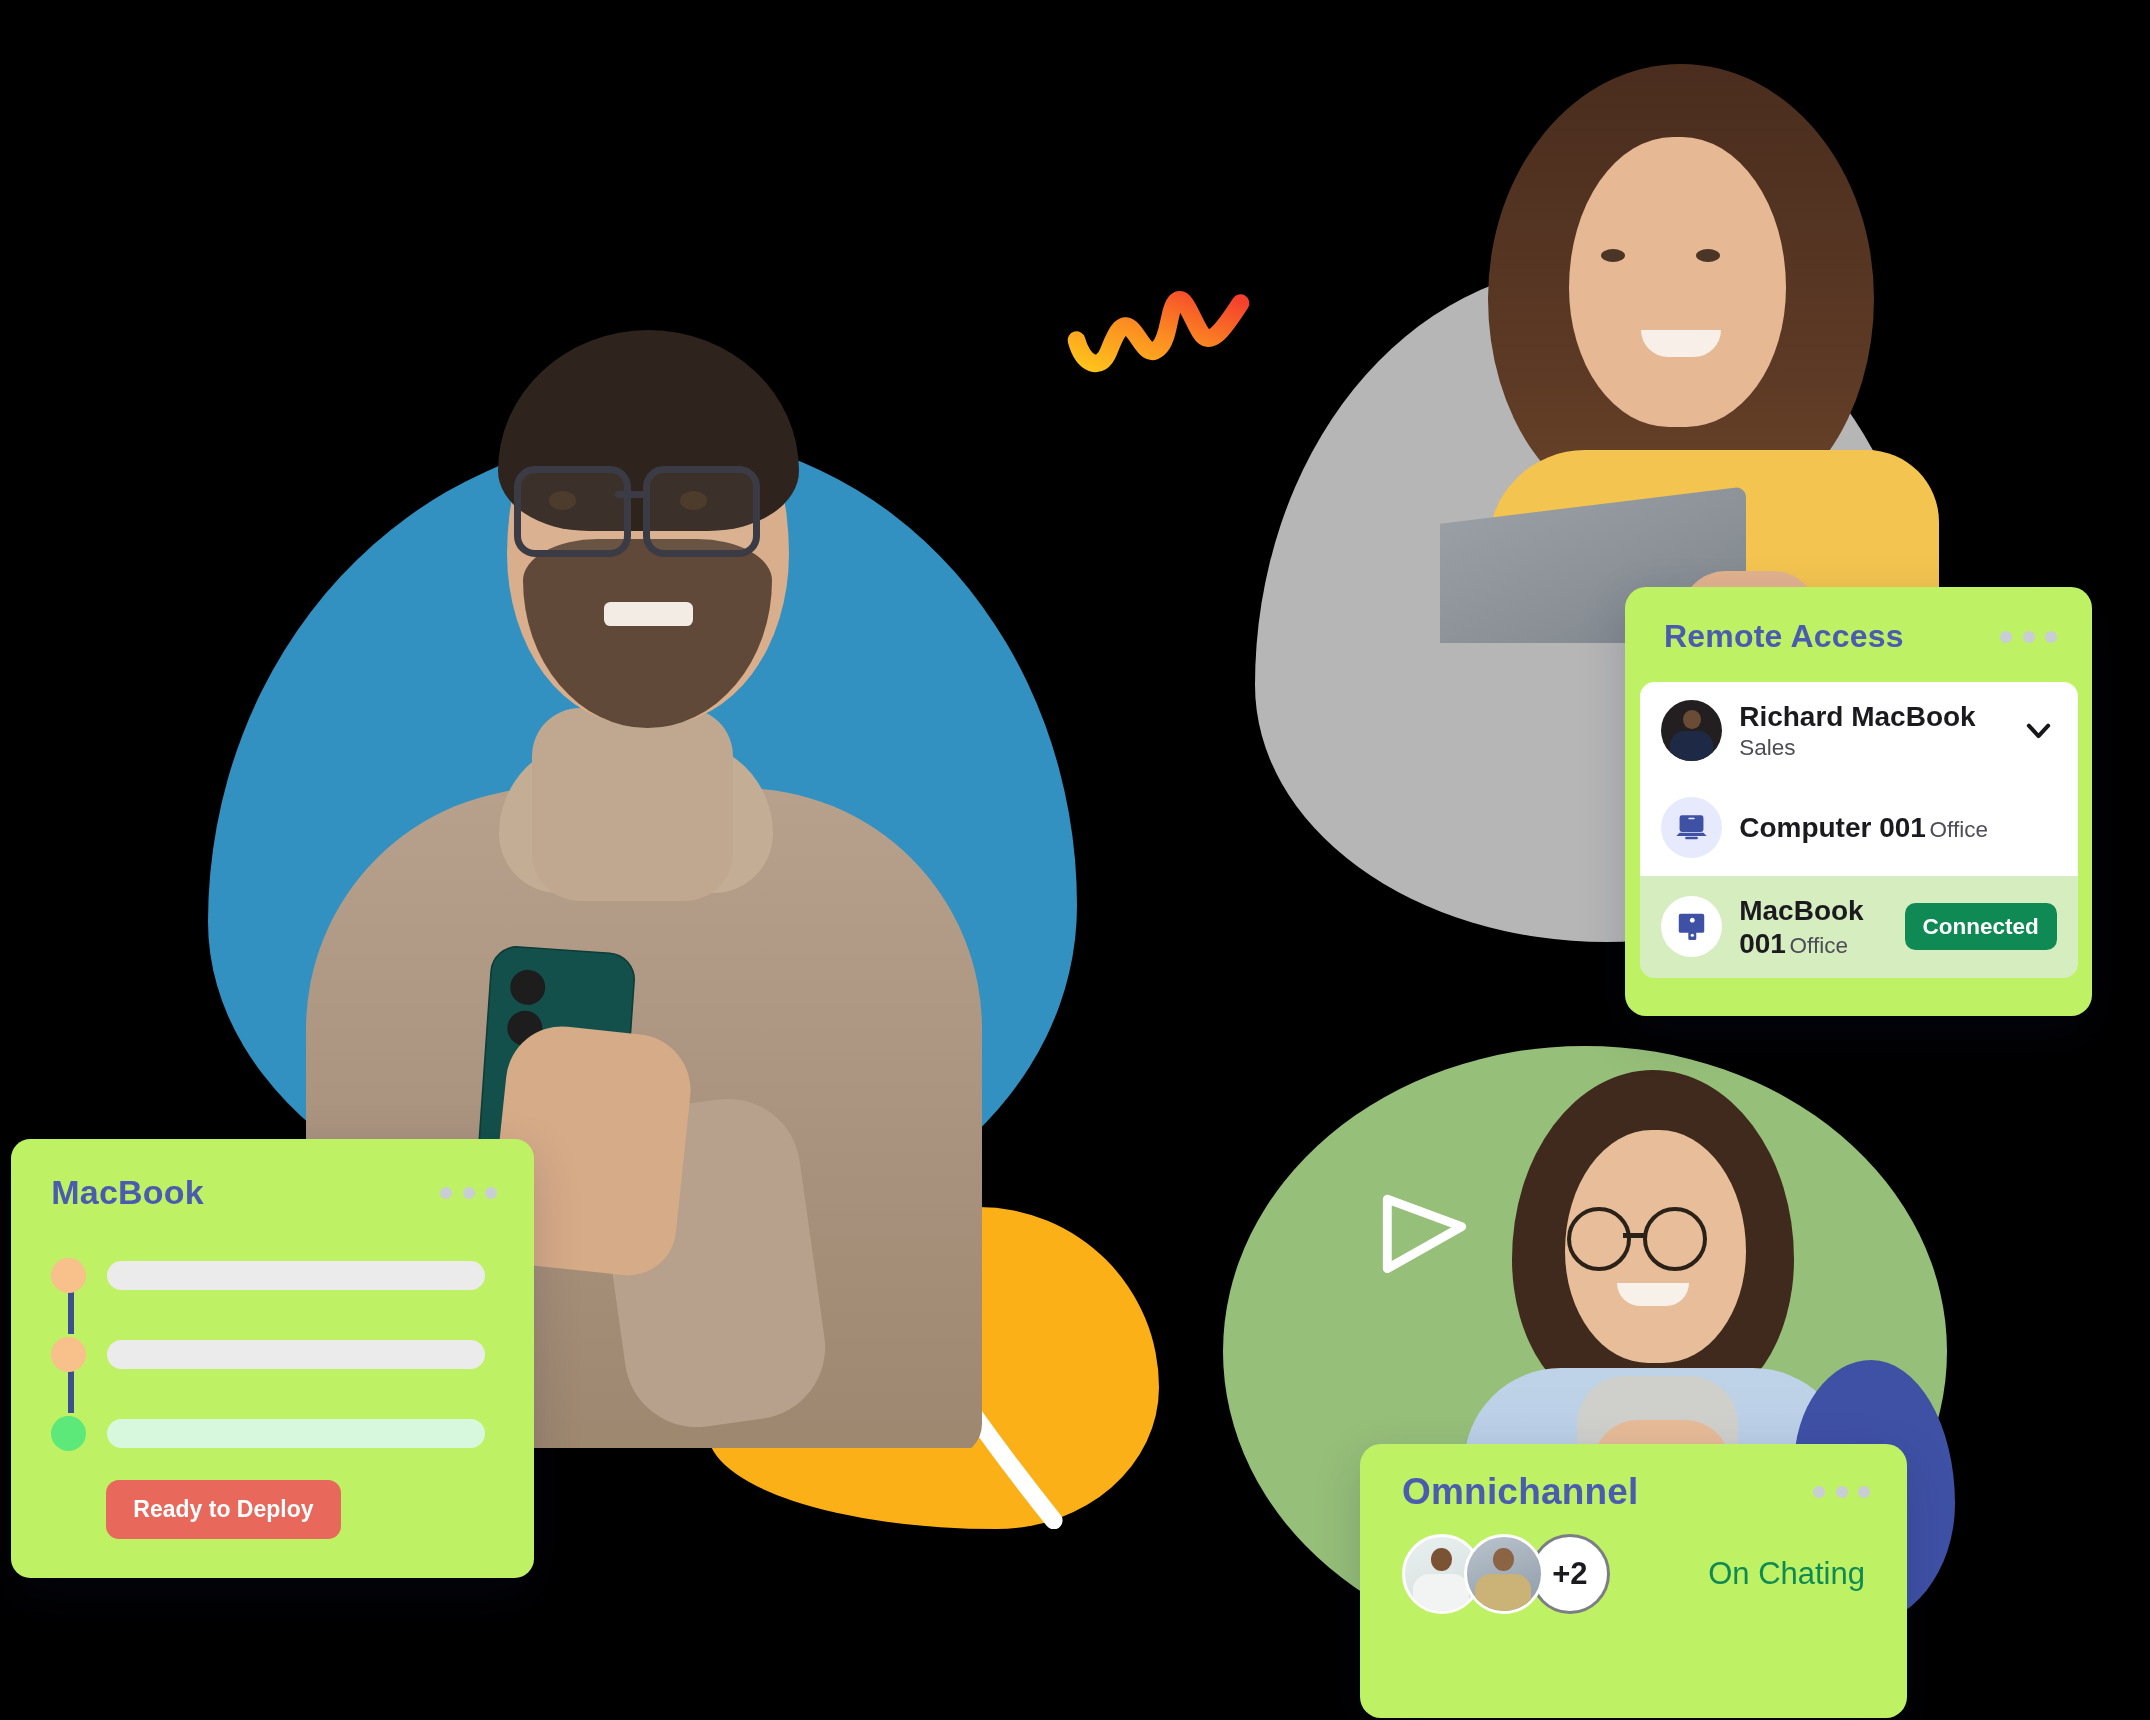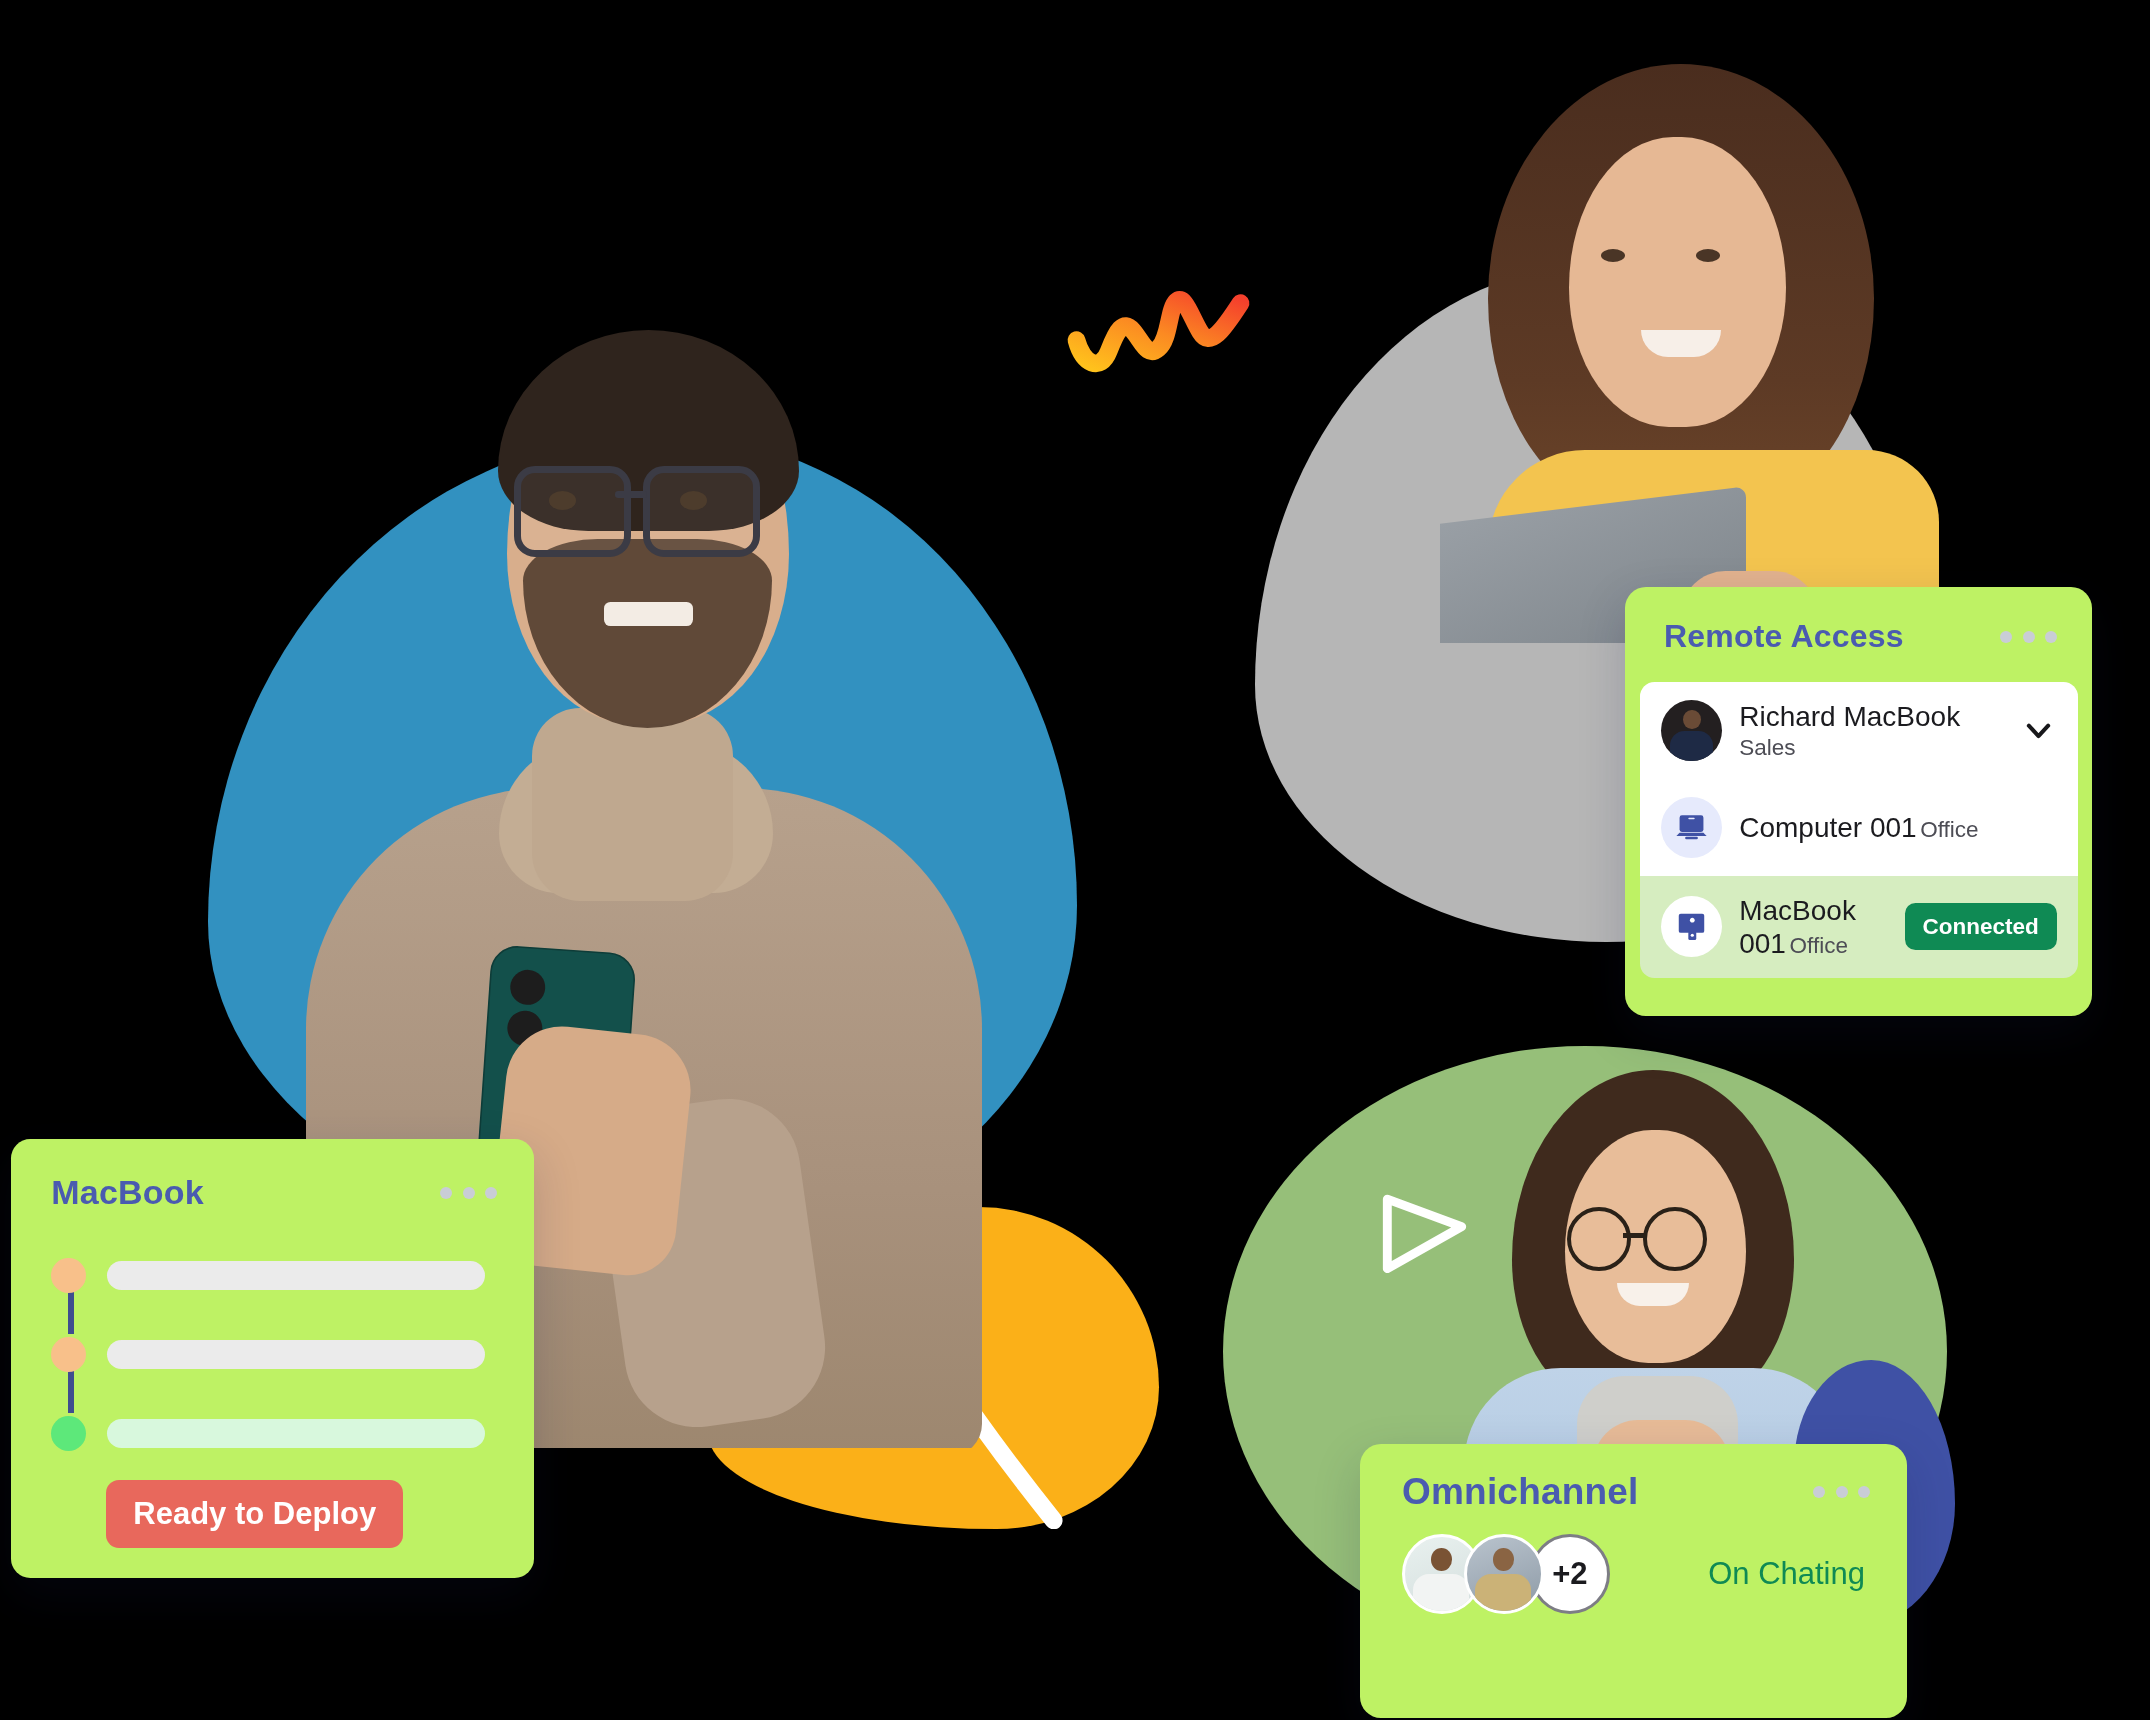--- a/index.html
+++ b/index.html
@@ -204,21 +204,21 @@
   .tl-dot{width:35px;height:35px;border-radius:50%;flex:0 0 auto;z-index:2;}
   .tl-line{
     position:absolute;left:17px;width:5.6px;background:#3f4e8f;z-index:1;
   }
   .tl-line.one{top:35px;height:42px;}
   .tl-line.two{top:114px;height:42px;}
   .tl-bar{height:29px;border-radius:14.5px;margin-left:21px;flex:1 1 auto;}
   .btn-deploy{
     position:absolute;left:95px;top:341px;
     background:#e8685c;color:#fff;border:none;
-    font-family:inherit;font-size:31px;font-weight:600;
+    font-family:inherit;font-size:23px;font-weight:600;
     padding:16px 27px;border-radius:13px;cursor:pointer;
   }
 
   
   #remote-card{left:1625px;top:587px;width:467px;height:429px;}
   #remote-card .card-head{padding:31px 35px 0 39px;}
   #remote-card .card-title{font-size:32px;}
   .ra-list{margin:27px 14.5px 0 14.5px;border-radius:14.5px;overflow:hidden;}
   .ra-row{display:flex;align-items:center;padding:17.7px 21px;gap:17.7px;}
   .ra-row.plain{background:#fff;}
@@ -226,21 +226,21 @@
   .ra-ico{
     width:61px;height:61px;border-radius:50%;flex:0 0 auto;
     display:flex;align-items:center;justify-content:center;
   }
   .ra-ico.avatar{background:#231f20;overflow:hidden;position:relative;}
   .av-head{position:absolute;left:22.5px;top:9.7px;width:17.7px;height:19.3px;background:#6a4b36;border-radius:50%;}
   .av-body{position:absolute;left:9.7px;top:31px;width:43px;height:32px;background:#1e2a45;border-radius:14.5px 14.5px 0 0;}
   .ra-ico.lav{background:#e6eafc;}
   .ra-ico.wht{background:#fff;}
   .ra-txt{flex:1 1 auto;min-width:0;}
-  .ra-name{font-size:28px;font-weight:400;color:#1b1b1f;line-height:1.18;}
+  .ra-name{font-size:28px;font-weight:700;color:#1b1b1f;line-height:1.18;}
   .ra-sub{font-size:22.5px;color:#4d4d55;line-height:1.3;margin-top:3.2px;}
   .badge-connected{
     background:#0f8a54;color:#fff;border:none;font-family:inherit;
     font-size:22.5px;font-weight:600;padding:10.5px 17.7px;border-radius:10.5px;cursor:pointer;
   }
   .chev{width:37px;height:37px;flex:0 0 auto;}
 
   
   #omni-card{left:1360px;top:1444px;width:547px;height:274px;z-index:6;}
   #omni-card .card-head{padding:27px 37px 0 42px;}

